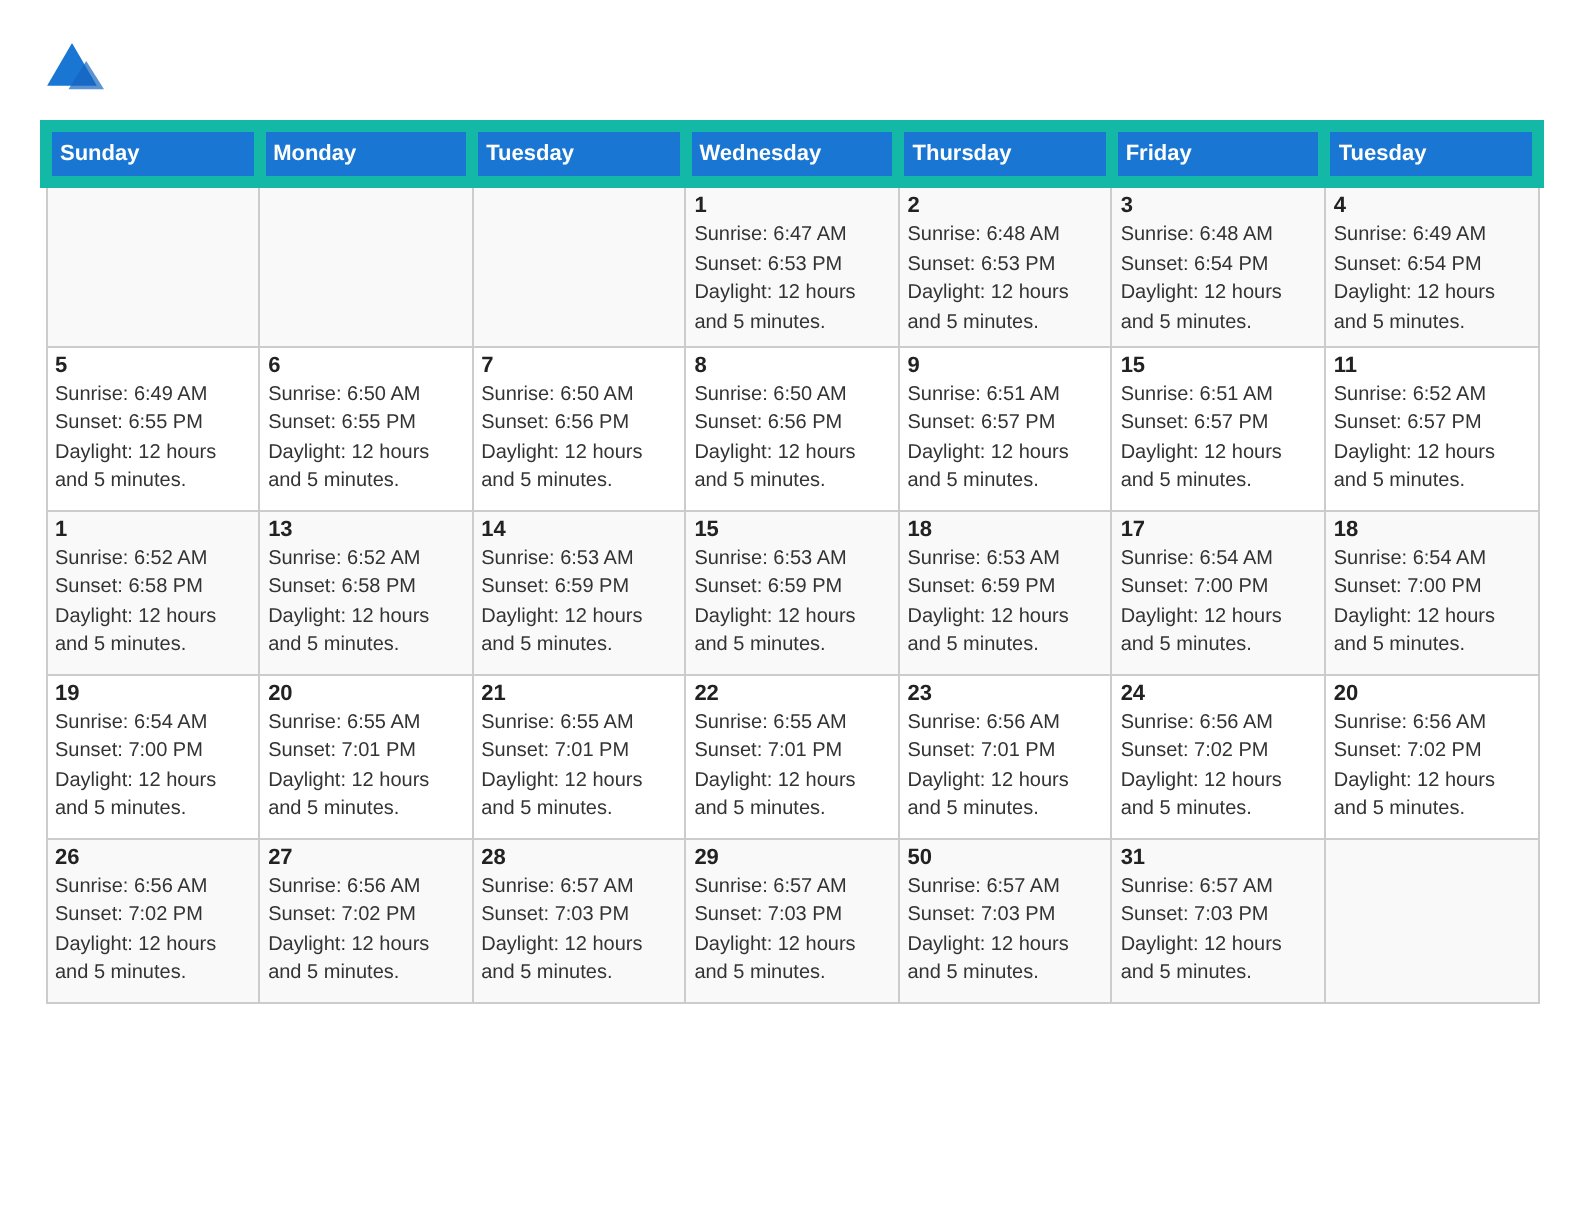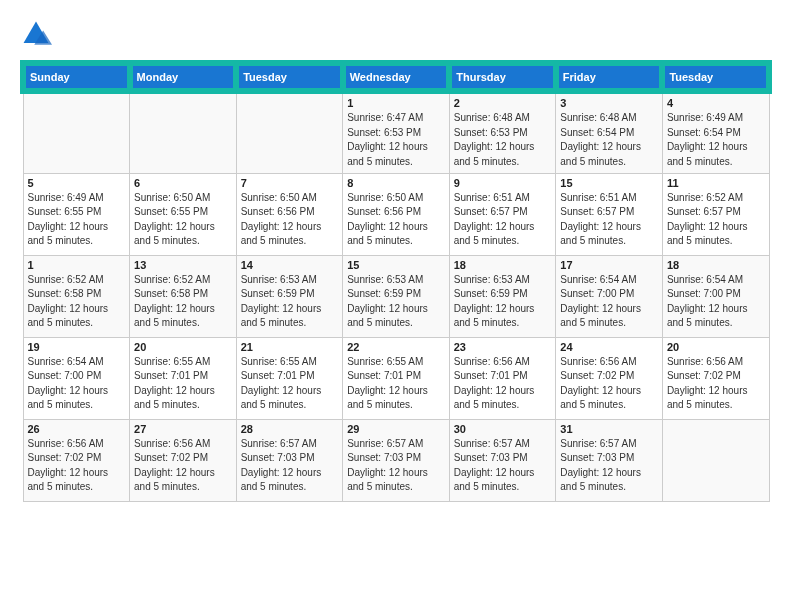--- a/index.html
+++ b/index.html
@@ -337,21 +337,21 @@
 and 5 minutes.</div>
           </td>
           <td>
             <span class="day-num">29</span>
             <div class="day-info" style="white-space: pre-line;">Sunrise: 6:57 AM
 Sunset: 7:03 PM
 Daylight: 12 hours
 and 5 minutes.</div>
           </td>
           <td>
-            <span class="day-num">30</span>
+            <span class="day-num">50</span>
             <div class="day-info" style="white-space: pre-line;">Sunrise: 6:57 AM
 Sunset: 7:03 PM
 Daylight: 12 hours
 and 5 minutes.</div>
           </td>
           <td>
             <span class="day-num">31</span>
             <div class="day-info" style="white-space: pre-line;">Sunrise: 6:57 AM
 Sunset: 7:03 PM
 Daylight: 12 hours

